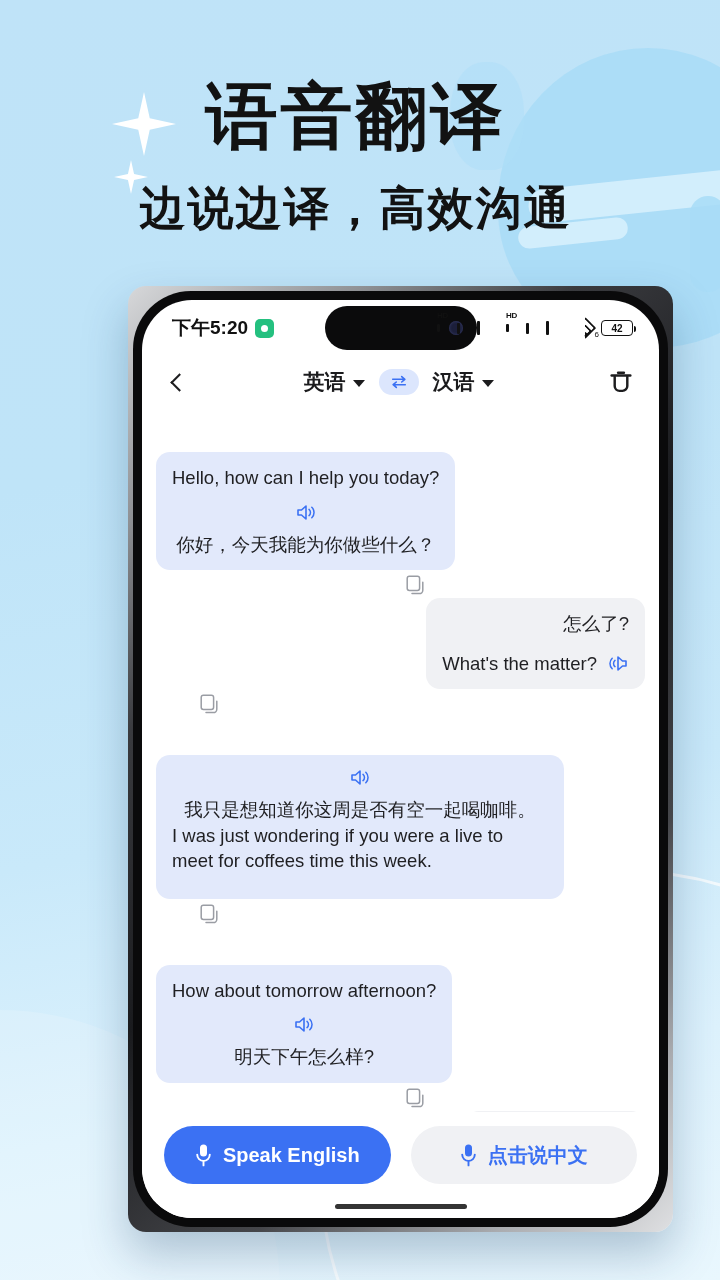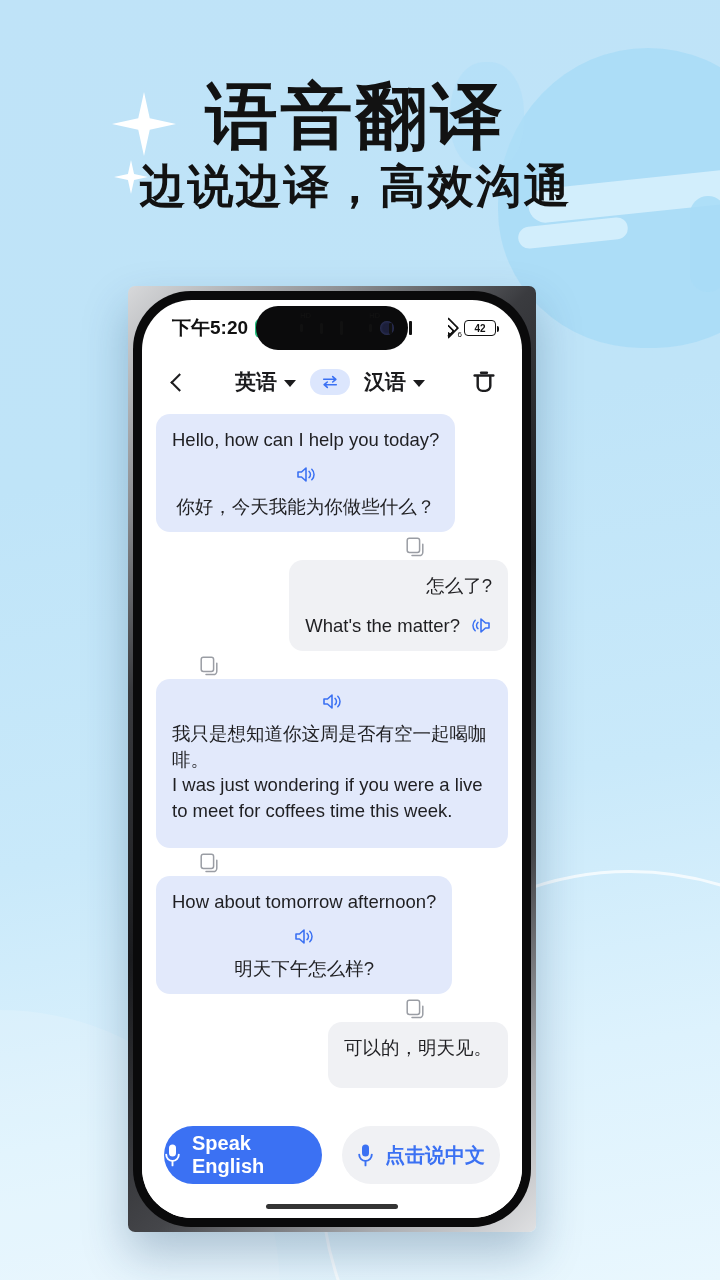--- a/index.html
+++ b/index.html
@@ -99,32 +99,33 @@
     z-index: 3;
   }
   .headline .h1 {
     font-size: 72px;
     font-weight: bold;
     color: #121212;
     letter-spacing: 3px;
     line-height: 1.08;
   }
   .headline .h2 {
+    margin-top: 22px;
     font-size: 46px;
     font-weight: bold;
     color: #121212;
     letter-spacing: 2px;
   }
 
   
   .phone {
     position: absolute;
     left: 128px; top: 286px;
-    width: 408px; height: 946px;
-    border-radius: 7px;
+    width: 545px; height: 946px;
+    border-radius: 18px;
     background: linear-gradient(135deg, #d7d8da 0%, #8e9094 16%, #3a3b3f 30%, #1a1b1e 50%, #45464a 72%, #a9abaf 88%, #dfe0e2 100%);
     padding: 5px;
     box-shadow: 0 22px 46px rgba(20,60,100,.28);
     z-index: 4;
   }
   .phone-inner {
     width: 100%; height: 100%;
     border-radius: 58px;
     background: #0a0a0b;
     padding: 9px;
@@ -259,21 +260,21 @@
   
   .chat {
     flex: 1 1 auto;
     background: #fff;
     padding: 6px 14px 4px 14px;
     overflow: hidden;
     display: flex;
     flex-direction: column;
   }
   .row { display: flex; flex-direction: column; }
-  .row.left  { align-items: flex-start; }
+  .row.left  { align-items: flex-start; margin-top: 38px; }
   .row.right { align-items: flex-end; }
 
   .bubble {
     max-width: 400px;
     border-radius: 14px;
     padding: 13px 16px 13px 16px;
   }
   .bubble.in  { background: #e2e9fb; }
   .bubble.out { background: #f0f1f4; }
 

